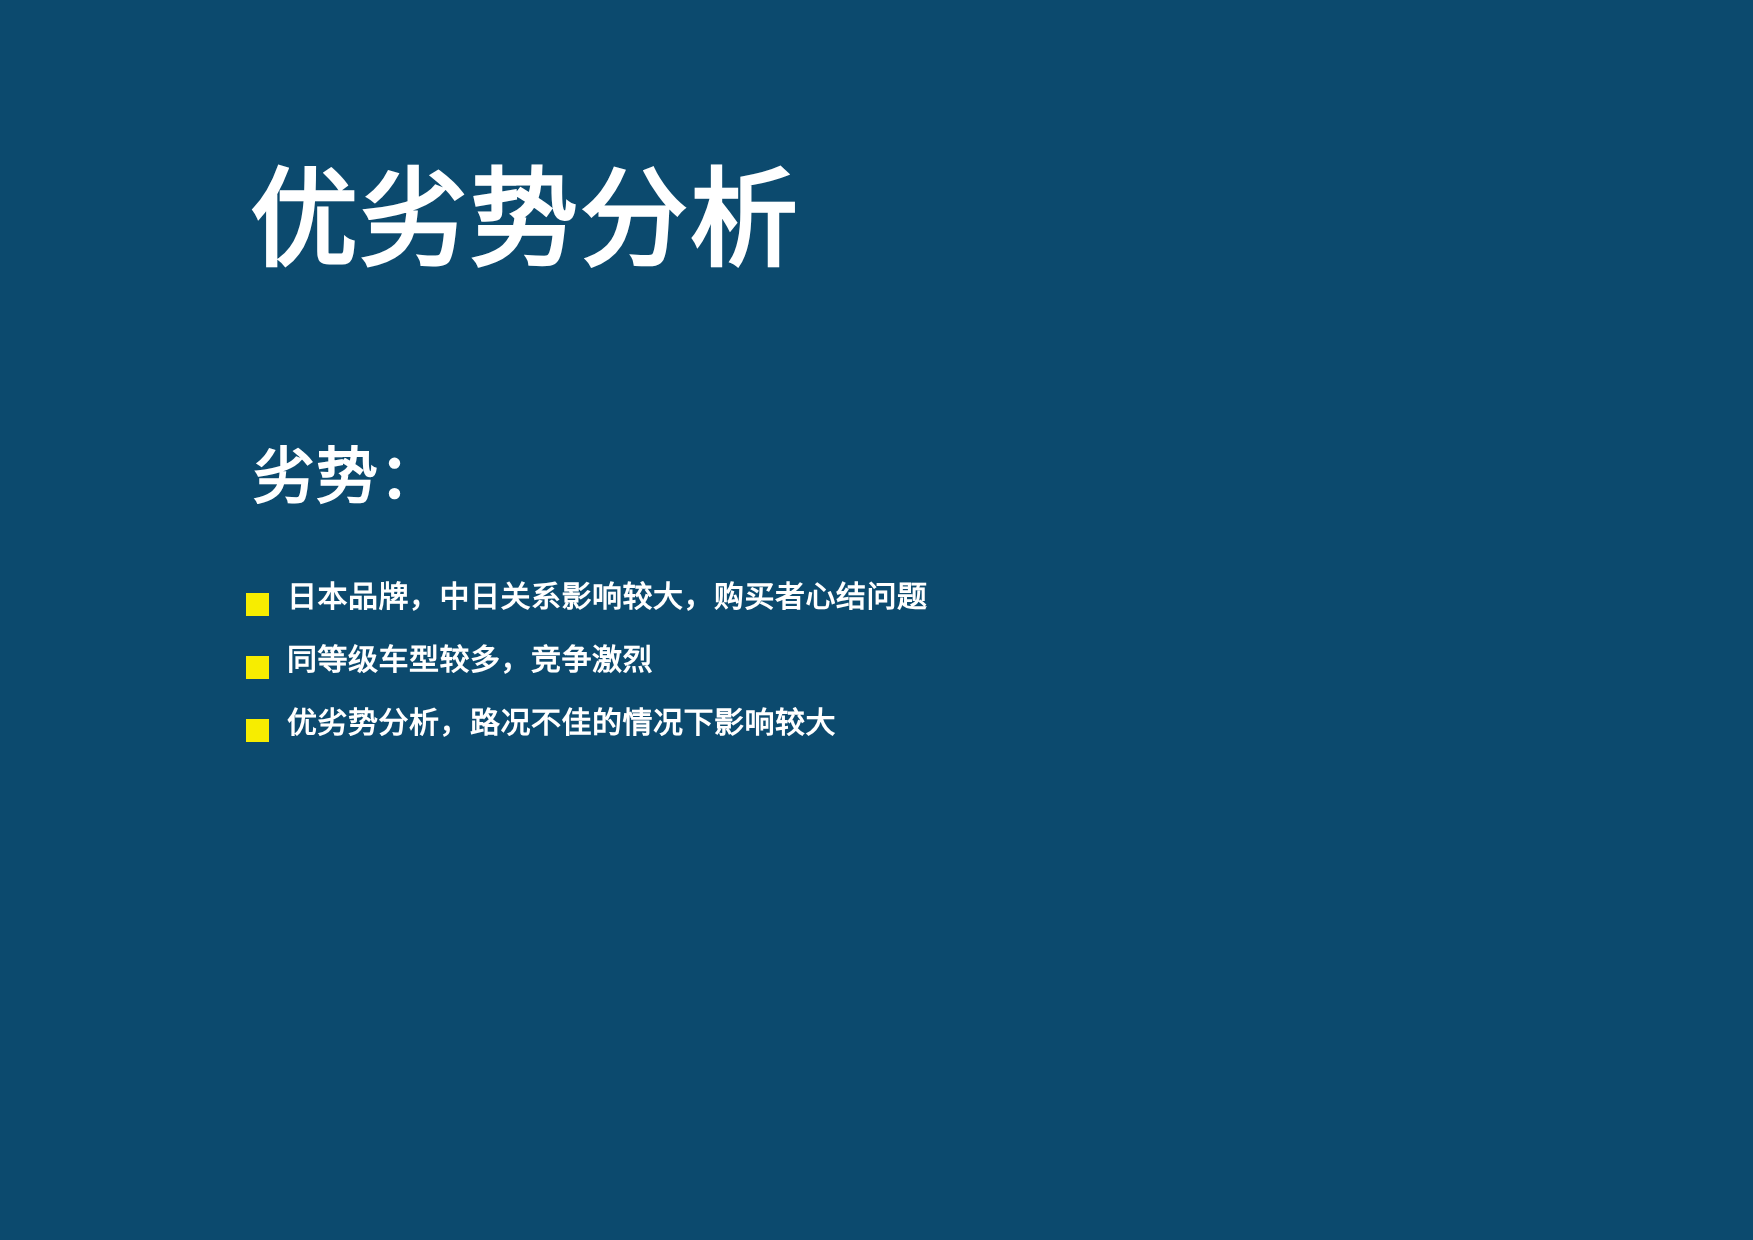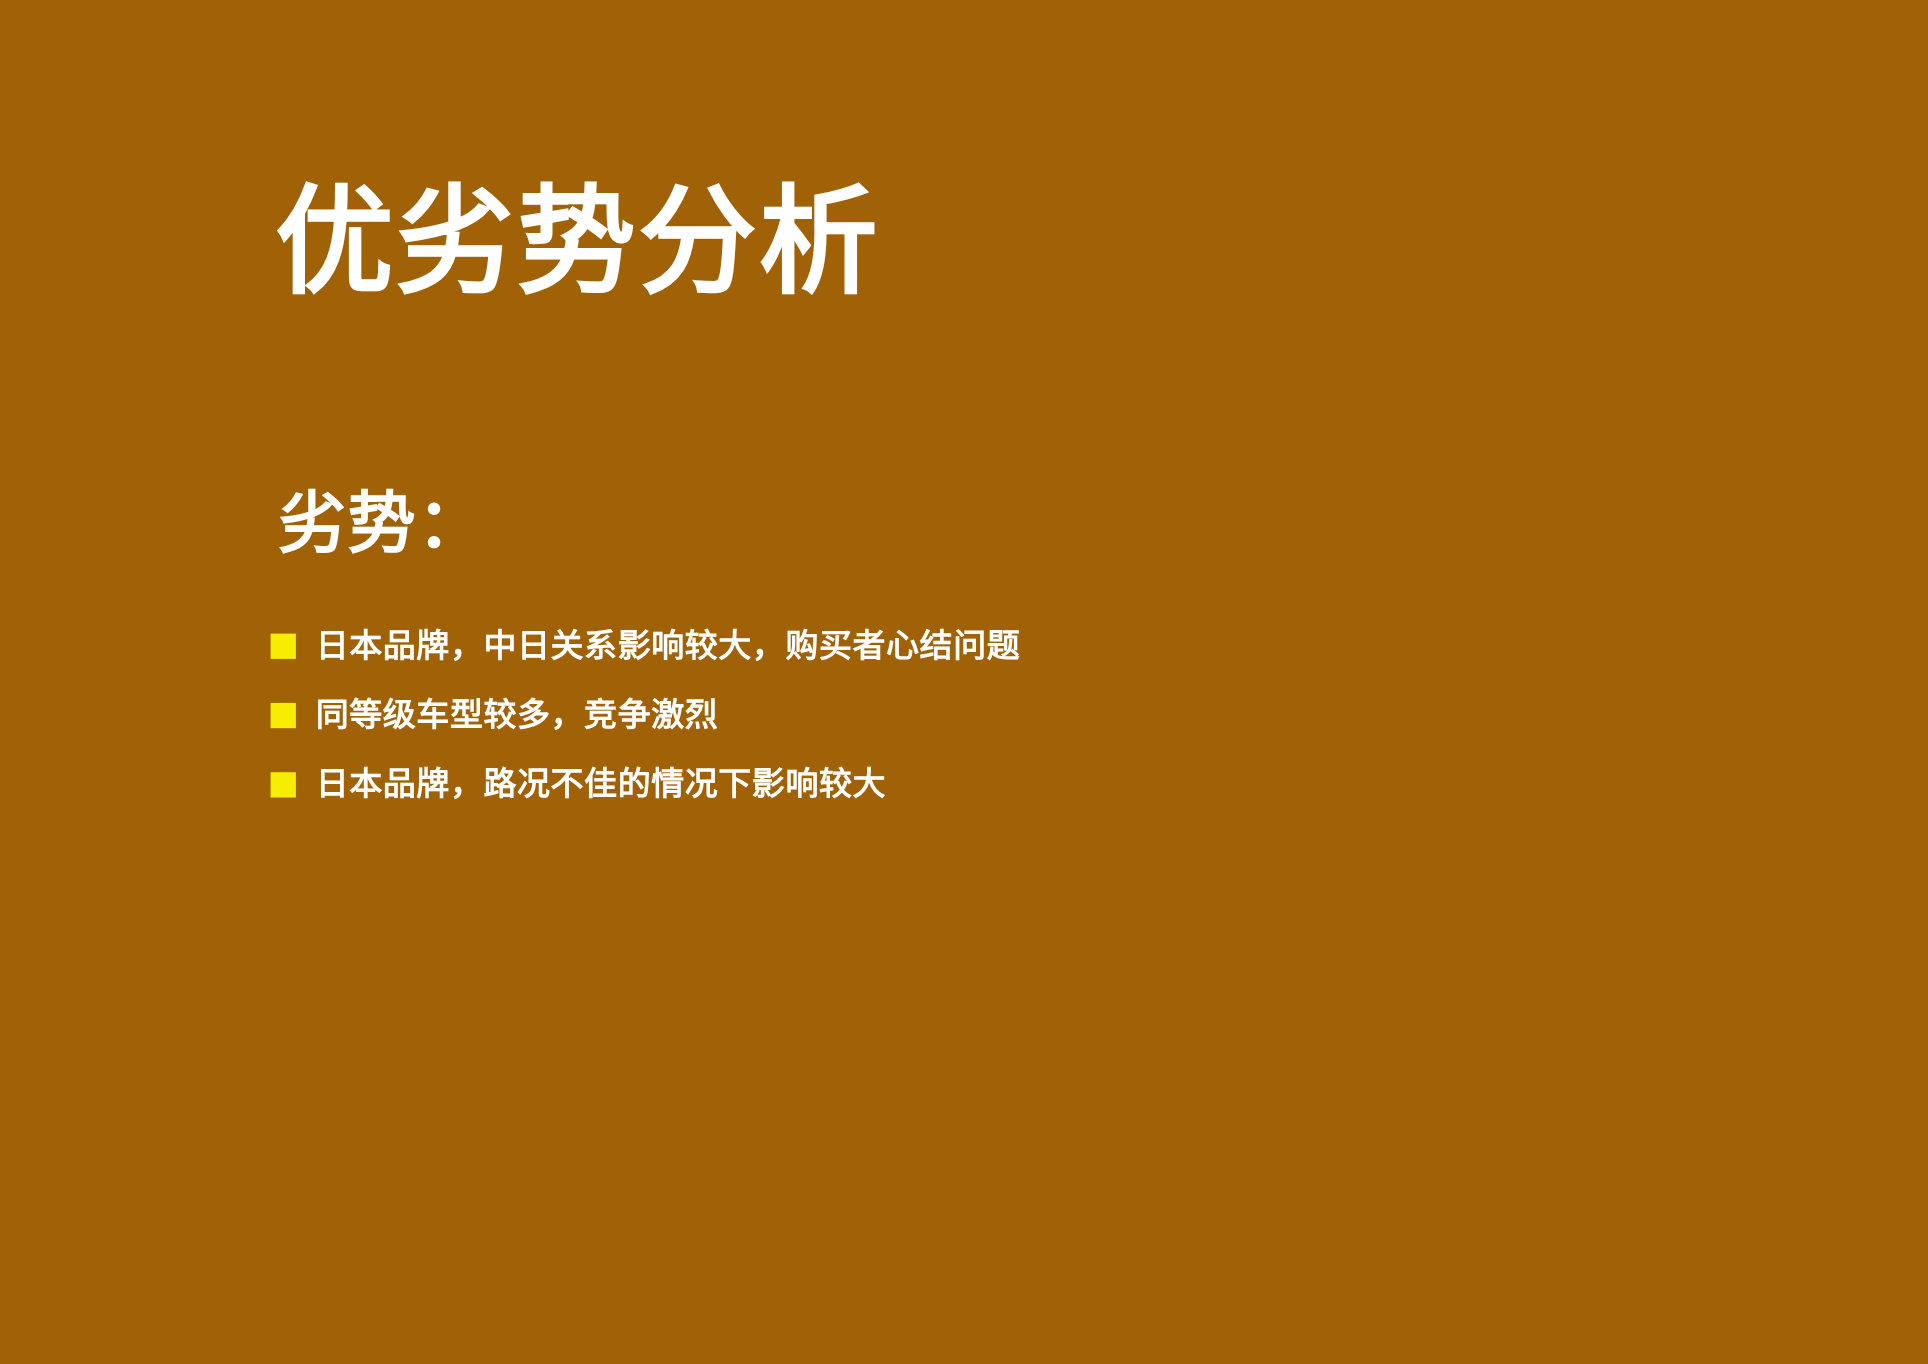--- a/index.html
+++ b/index.html
@@ -13,21 +13,21 @@
     overflow: hidden;
     background: #6d4a52;
     font-family: "Liberation Sans", "DejaVu Sans", sans-serif;
     -webkit-font-smoothing: antialiased;
   }
 
   .slide {
     position: relative;
     width: 1753px;
     height: 1240px;
-    background: #a16207;
+    background: #0c4a6e;
     box-sizing: border-box;
   }
 
   
   .slide-title {
     position: absolute;
     left: 250px;
     top: 160px;
     margin: 0;
     font-size: 108px;
@@ -59,21 +59,21 @@
     left: 246px;
     top: 558px;
     margin: 0;
     padding: 0;
     list-style: none;
     width: 1300px;
   }
 
   .bullet-item {
     display: flex;
-    align-items: center;
+    align-items: flex-end;
     height: 58px;
     margin: 0 0 5px 0;
   }
 
   .bullet-marker {
     flex: 0 0 auto;
     width: 23px;
     height: 23px;
     background: #f7ed00;
     margin-right: 18px;
@@ -105,18 +105,18 @@
       <span class="bullet-text">日本品牌，中日关系影响较大，购买者心结问题</span>
     </li>
 
     <li class="bullet-item">
       <span class="bullet-marker"></span>
       <span class="bullet-text">同等级车型较多，竞争激烈</span>
     </li>
 
     <li class="bullet-item">
       <span class="bullet-marker"></span>
-      <span class="bullet-text">日本品牌，路况不佳的情况下影响较大</span>
+      <span class="bullet-text">优劣势分析，路况不佳的情况下影响较大</span>
     </li>
 
   </ul>
 
 </div>
 
 </body></html>

